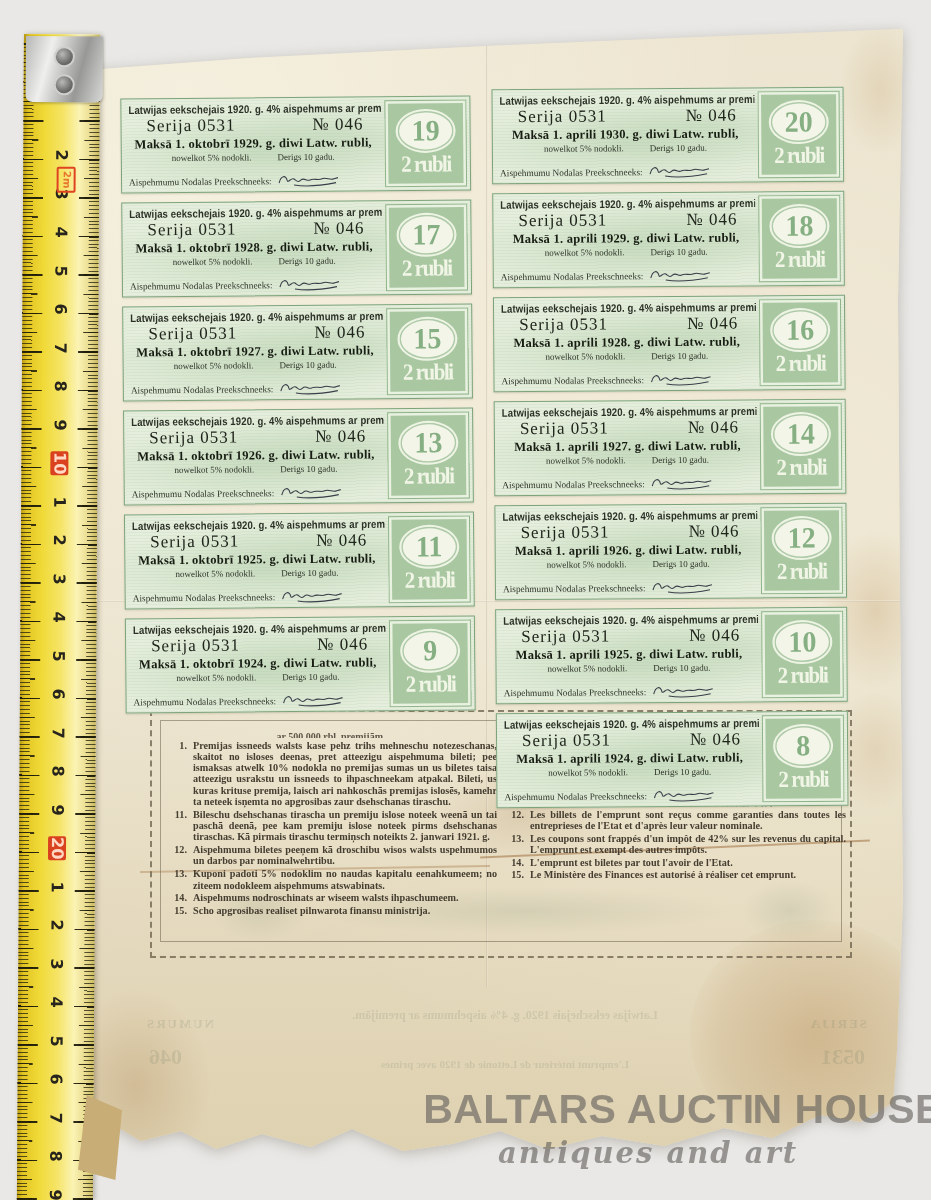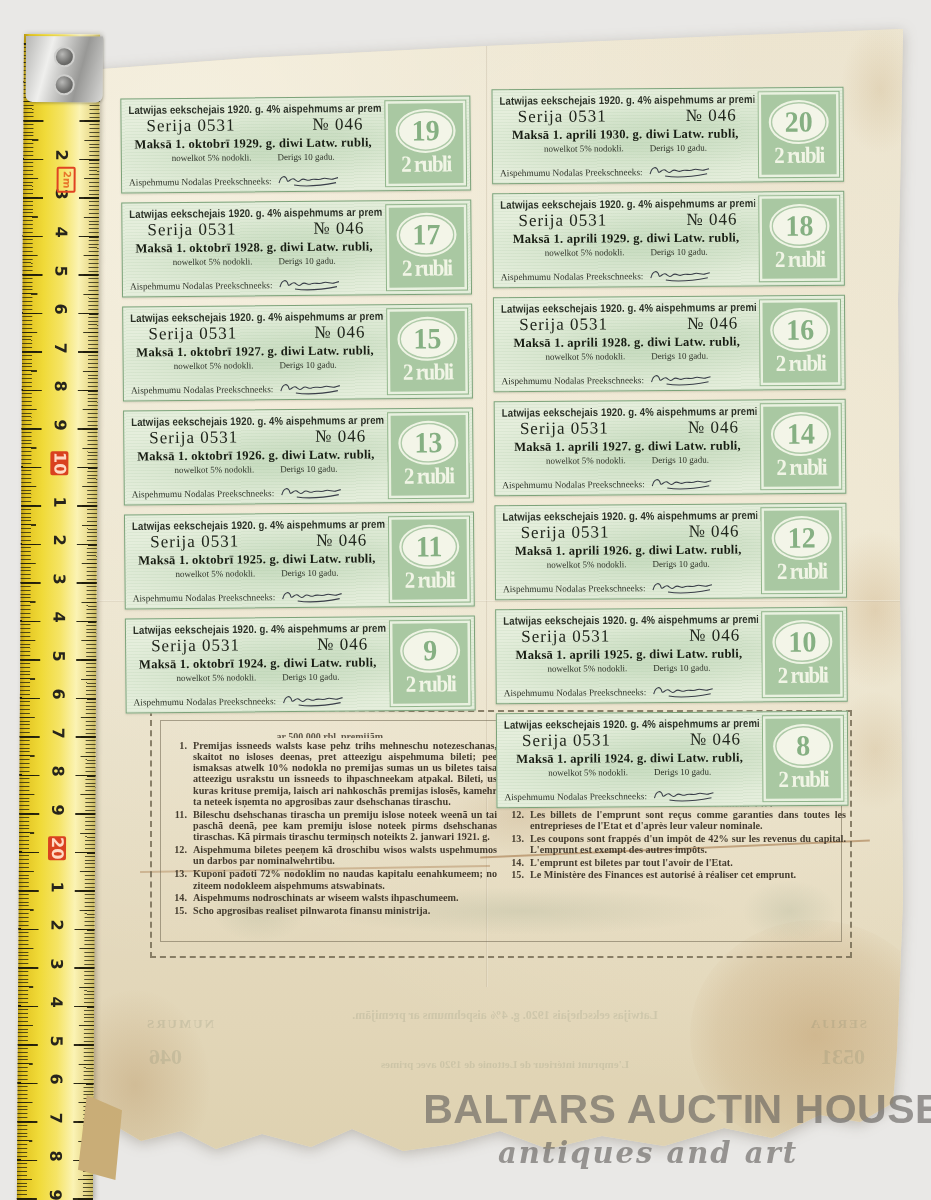--- a/index.html
+++ b/index.html
@@ -159,21 +159,21 @@
                 <span class="t">Bileschu dsehschanas tirascha un premiju islose noteek weenā un tai paschā deenā, pee kam premiju islose noteek pirms dsehschanas tiraschas. Kā pirmais tiraschu termiņsch noteikts 2. janwari 1921. g.</span>
               </div>
 
               <div class="para">
                 <span class="n">12.</span>
                 <span class="t">Aispehmuma biletes peeņem kā droschibu wisos walsts uspehmumos un darbos par nominalwehrtibu.</span>
               </div>
 
               <div class="para">
                 <span class="n">13.</span>
-                <span class="t">Kuponi padoti 72% nodoklim no naudas kapitalu eenahkumeem; no ziteem nodokleem aispehmums atswabinats.</span>
+                <span class="t">Kuponi padoti 5% nodoklim no naudas kapitalu eenahkumeem; no ziteem nodokleem aispehmums atswabinats.</span>
               </div>
 
               <div class="para">
                 <span class="n">14.</span>
                 <span class="t">Aispehmums nodroschinats ar wiseem walsts ihpaschumeem.</span>
               </div>
 
               <div class="para">
                 <span class="n">15.</span>
                 <span class="t">Scho apgrosibas realiset pilnwarota finansu ministrija.</span>

